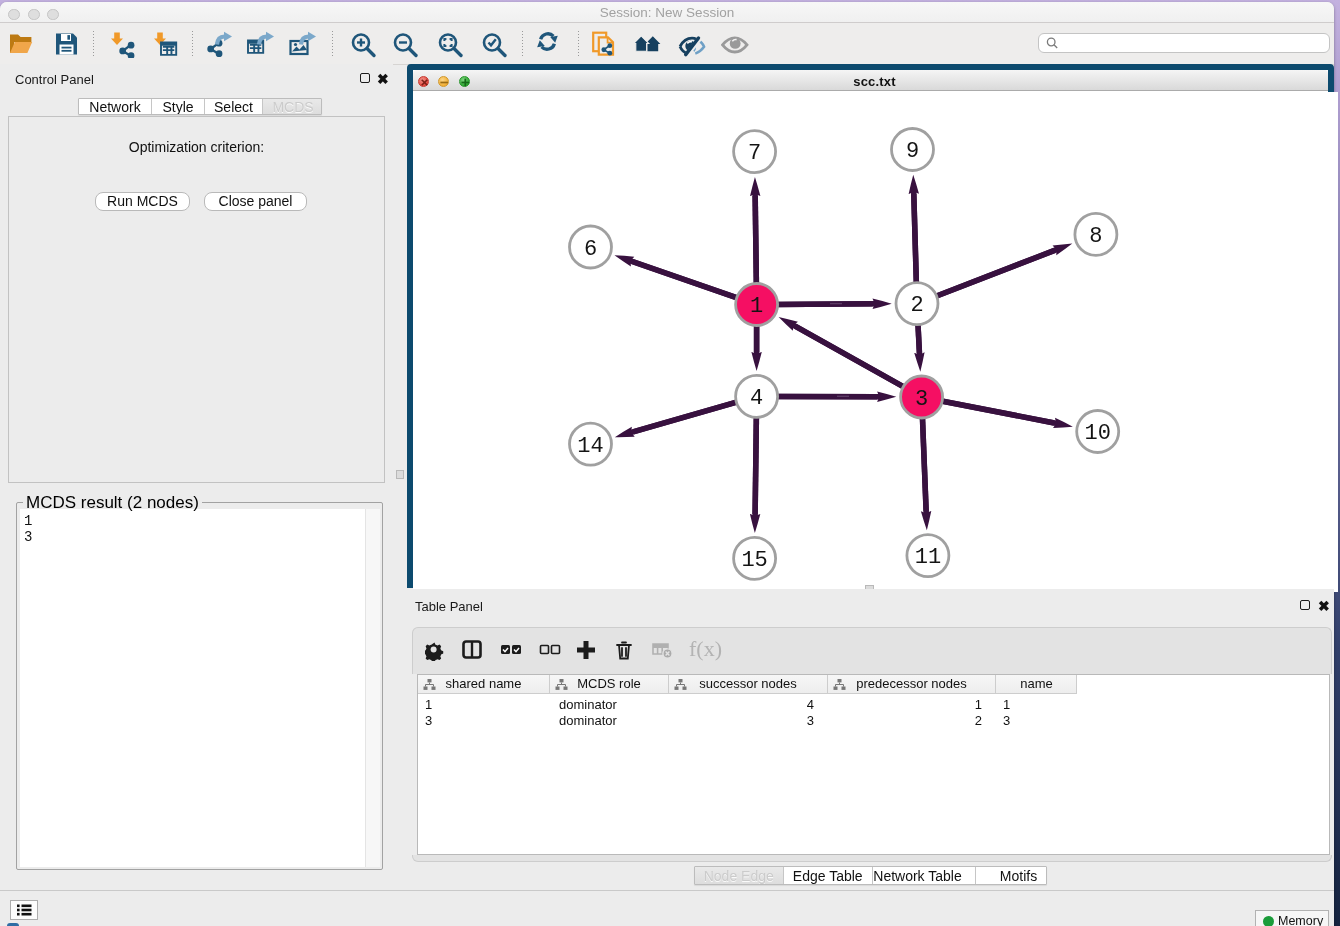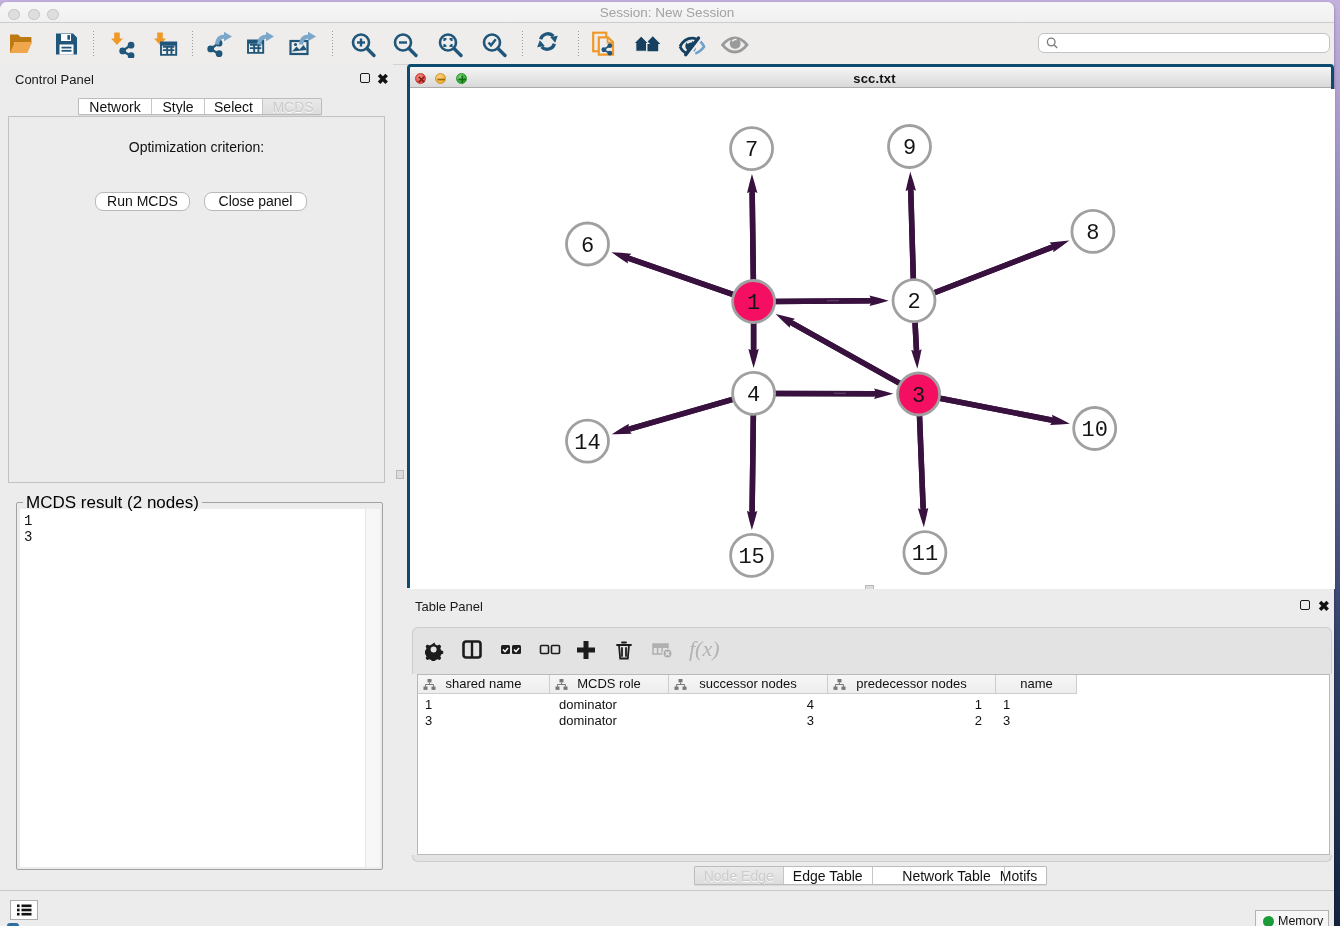--- a/index.html
+++ b/index.html
@@ -48,21 +48,21 @@
   border:1px solid #b4b4b4; border-radius:4px; font-size:14px; color:#111; line-height:17px; padding-left:12px; }
 .combo .updn { position:absolute; right:4px; top:1px; }
 .btn { position:absolute; height:19px; background:#fff; border:1px solid #b9b9b9; border-radius:8px;
   font-size:14px; color:#111; text-align:center; line-height:17px; }
 .groupbox { position:absolute; left:16px; top:438px; width:367px; height:368px; border:1px solid #a2a2a2; border-radius:2px; }
 .grouplabel { position:absolute; left:6px; top:-7px; background:#ececec; padding:0 3px; font-size:17px; color:#000000; line-height:13px; }
 .resultarea { position:absolute; left:3px; top:6px; right:2px; bottom:2px; background:#fff; font-family:'Liberation Mono',monospace; font-size:14px; color:#111; padding:4px 0 0 4px; line-height:16.2px; }
 .vscroll { position:absolute; right:0; top:0; bottom:0; width:15px; background:#f7f7f7; border-left:1px solid #e4e4e4; }
 
 .netwin { position:absolute; left:407px; top:62px; width:927px; height:524px;
-  border:3px solid #0c4a6e; border-radius:4px 4px 0 0; background:#fff; }
+  border:6px solid #0c4a6e; border-radius:4px 4px 0 0; background:#fff; }
 .nettitle { position:absolute; left:0; top:0; width:100%; height:21px;
   background:linear-gradient(#f5f5f5,#d9d9d9); border-bottom:1px solid #ababab; border-radius:4px 4px 0 0; }
 .nettitle .t { position:absolute; width:100%; text-align:center; padding-left:8px; top:3.5px; font-size:13px; color:#111; font-weight:bold; letter-spacing:.2px;}
 .mtl { position:absolute; top:6px; width:11px; height:11px; border-radius:50%; }
 .canvas { position:absolute; left:0; top:22px; width:925px; height:500px; background:#fff; overflow:hidden; }
 
 .tpanel { position:absolute; left:407px; top:587px; width:927px; height:301px; background:#ececec; }
 .ttoolbar { position:absolute; left:5px; top:38px; width:920px; height:47px; background:#e3e3e3;
   border:1px solid #cdcdcd; border-bottom:none; border-radius:6px 6px 0 0; }
 .tti { position:absolute; top:12px; }
@@ -387,21 +387,21 @@
             <g stroke="#1c1c1c" fill="none" stroke-width="1.8">
               <path d="M3,5 h14 M5,5 l1.2,13.5 h7.6 L15,5 M8,2.5 h4 M8,8 v8 M12,8 v8" stroke-linecap="round"></path>
             </g>
           </svg><svg class="tti" style="left:239px" width="23" height="21" viewBox="0 0 23 21">
             <g opacity="0.55">
               <path d="M1,4 h15 v10 h-15 z M1,7.2 h15 M5.6,7 v7 M10.2,7 v7" fill="none" stroke="#888" stroke-width="1.6"></path>
               <rect x="1" y="4" width="15" height="3.2" fill="#888"></rect>
               <circle cx="15.5" cy="13.5" r="4.6" fill="#7e7e7e" stroke="#e3e3e3" stroke-width="1.4"></circle>
               <path d="M13.6,11.6 l3.8,3.8 M17.4,11.6 l-3.8,3.8" stroke="#e3e3e3" stroke-width="1.4"></path>
             </g>
-          </svg><span style="position:absolute; left:276px; top:8px; font-family:'Liberation Serif',serif; font-style:italic; font-size:22px; color:#b3b3b3;">f(x)</span></span></div>
+          </svg><span style="position:absolute; left:276px; top:8px; font-family:'Liberation Serif',serif; font-size:22px; color:#b3b3b3;">f(x)</span></span></div>
     <div class="tblwrap">
       <div class="thead" style="width:659px;">
         <div class="thcell" style="left:0; width:132px;"><svg class="hic" width="13" height="13" viewBox="0 0 13 13">
               <g fill="#777">
                 <rect x="4.5" y="1" width="4" height="3.4"></rect>
                 <rect x="0.5" y="8.5" width="4" height="3.4"></rect>
                 <rect x="8.5" y="8.5" width="4" height="3.4"></rect>
                 <path d="M6.5,4.5 v2 M2.5,8.5 v-2 h8 v2" stroke="#777" fill="none"></path>
               </g>
             </svg>shared name</div>
@@ -439,21 +439,21 @@
       <div class="trow" style="left:7px;  top:38px;">3</div>
       <div class="trow" style="left:141px;top:38px;">dominator</div>
       <div class="trow" style="left:251px;top:38px; width:145px; text-align:right;">3</div>
       <div class="trow" style="left:410px;top:38px; width:154px; text-align:right;">2</div>
       <div class="trow" style="left:585px;top:38px;">3</div>
     </div>
     <div class="tfoot"></div>
     <div class="seg" style="left:287px; top:277px; width:353px; height:19px; line-height:18.5px;">
       <span class="sel" style="left:0;width:88.5px">Node Edge</span>
         <span style="left:88.5px;width:89.5px">Edge Table</span>
-        <span style="left:194px;width:116px">Network Table</span>
+        <span style="left:165px;width:116px">Network Table</span>
         <span style="left:294px;width:59px">Motifs</span>
     </div>
   </div>
 
   <div class="status">
     <div class="listbtn">
       <svg width="26" height="18" viewBox="0 0 26 18">
         <g fill="#111">
           <rect x="6" y="3.5" width="2.6" height="2.6"></rect>
             <rect x="10.5" y="3.5" width="10" height="2.6"></rect>

